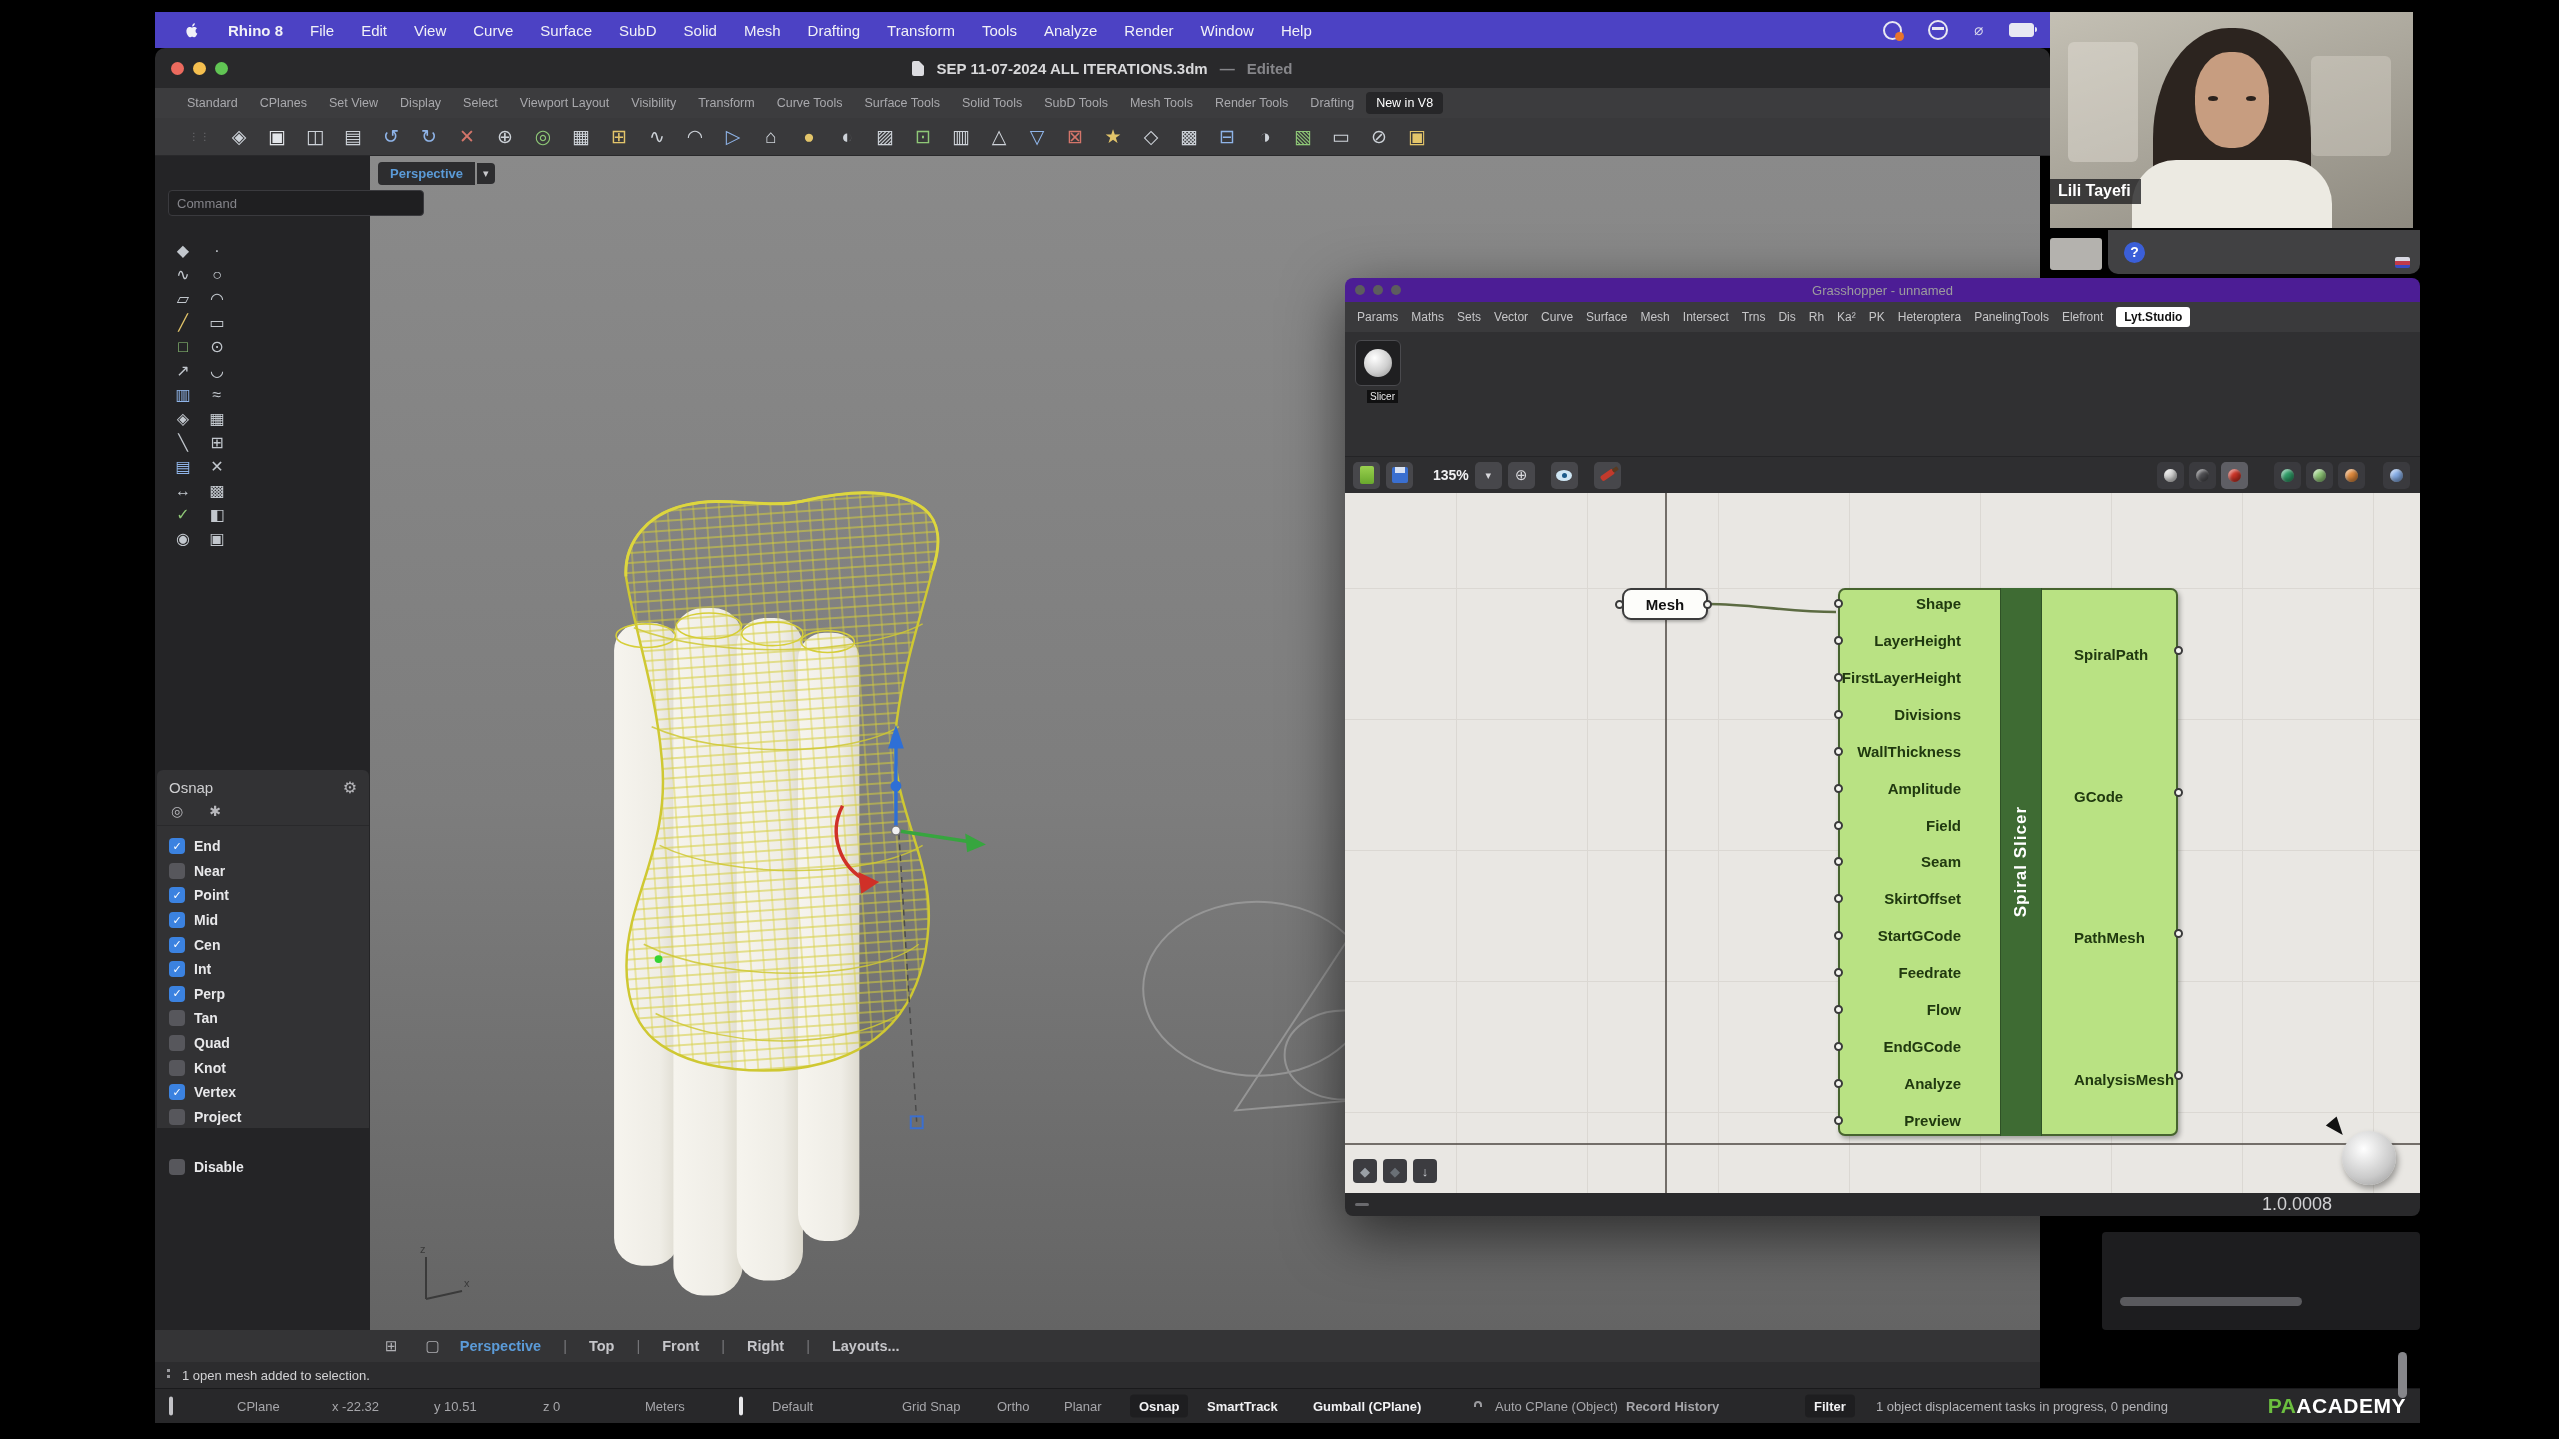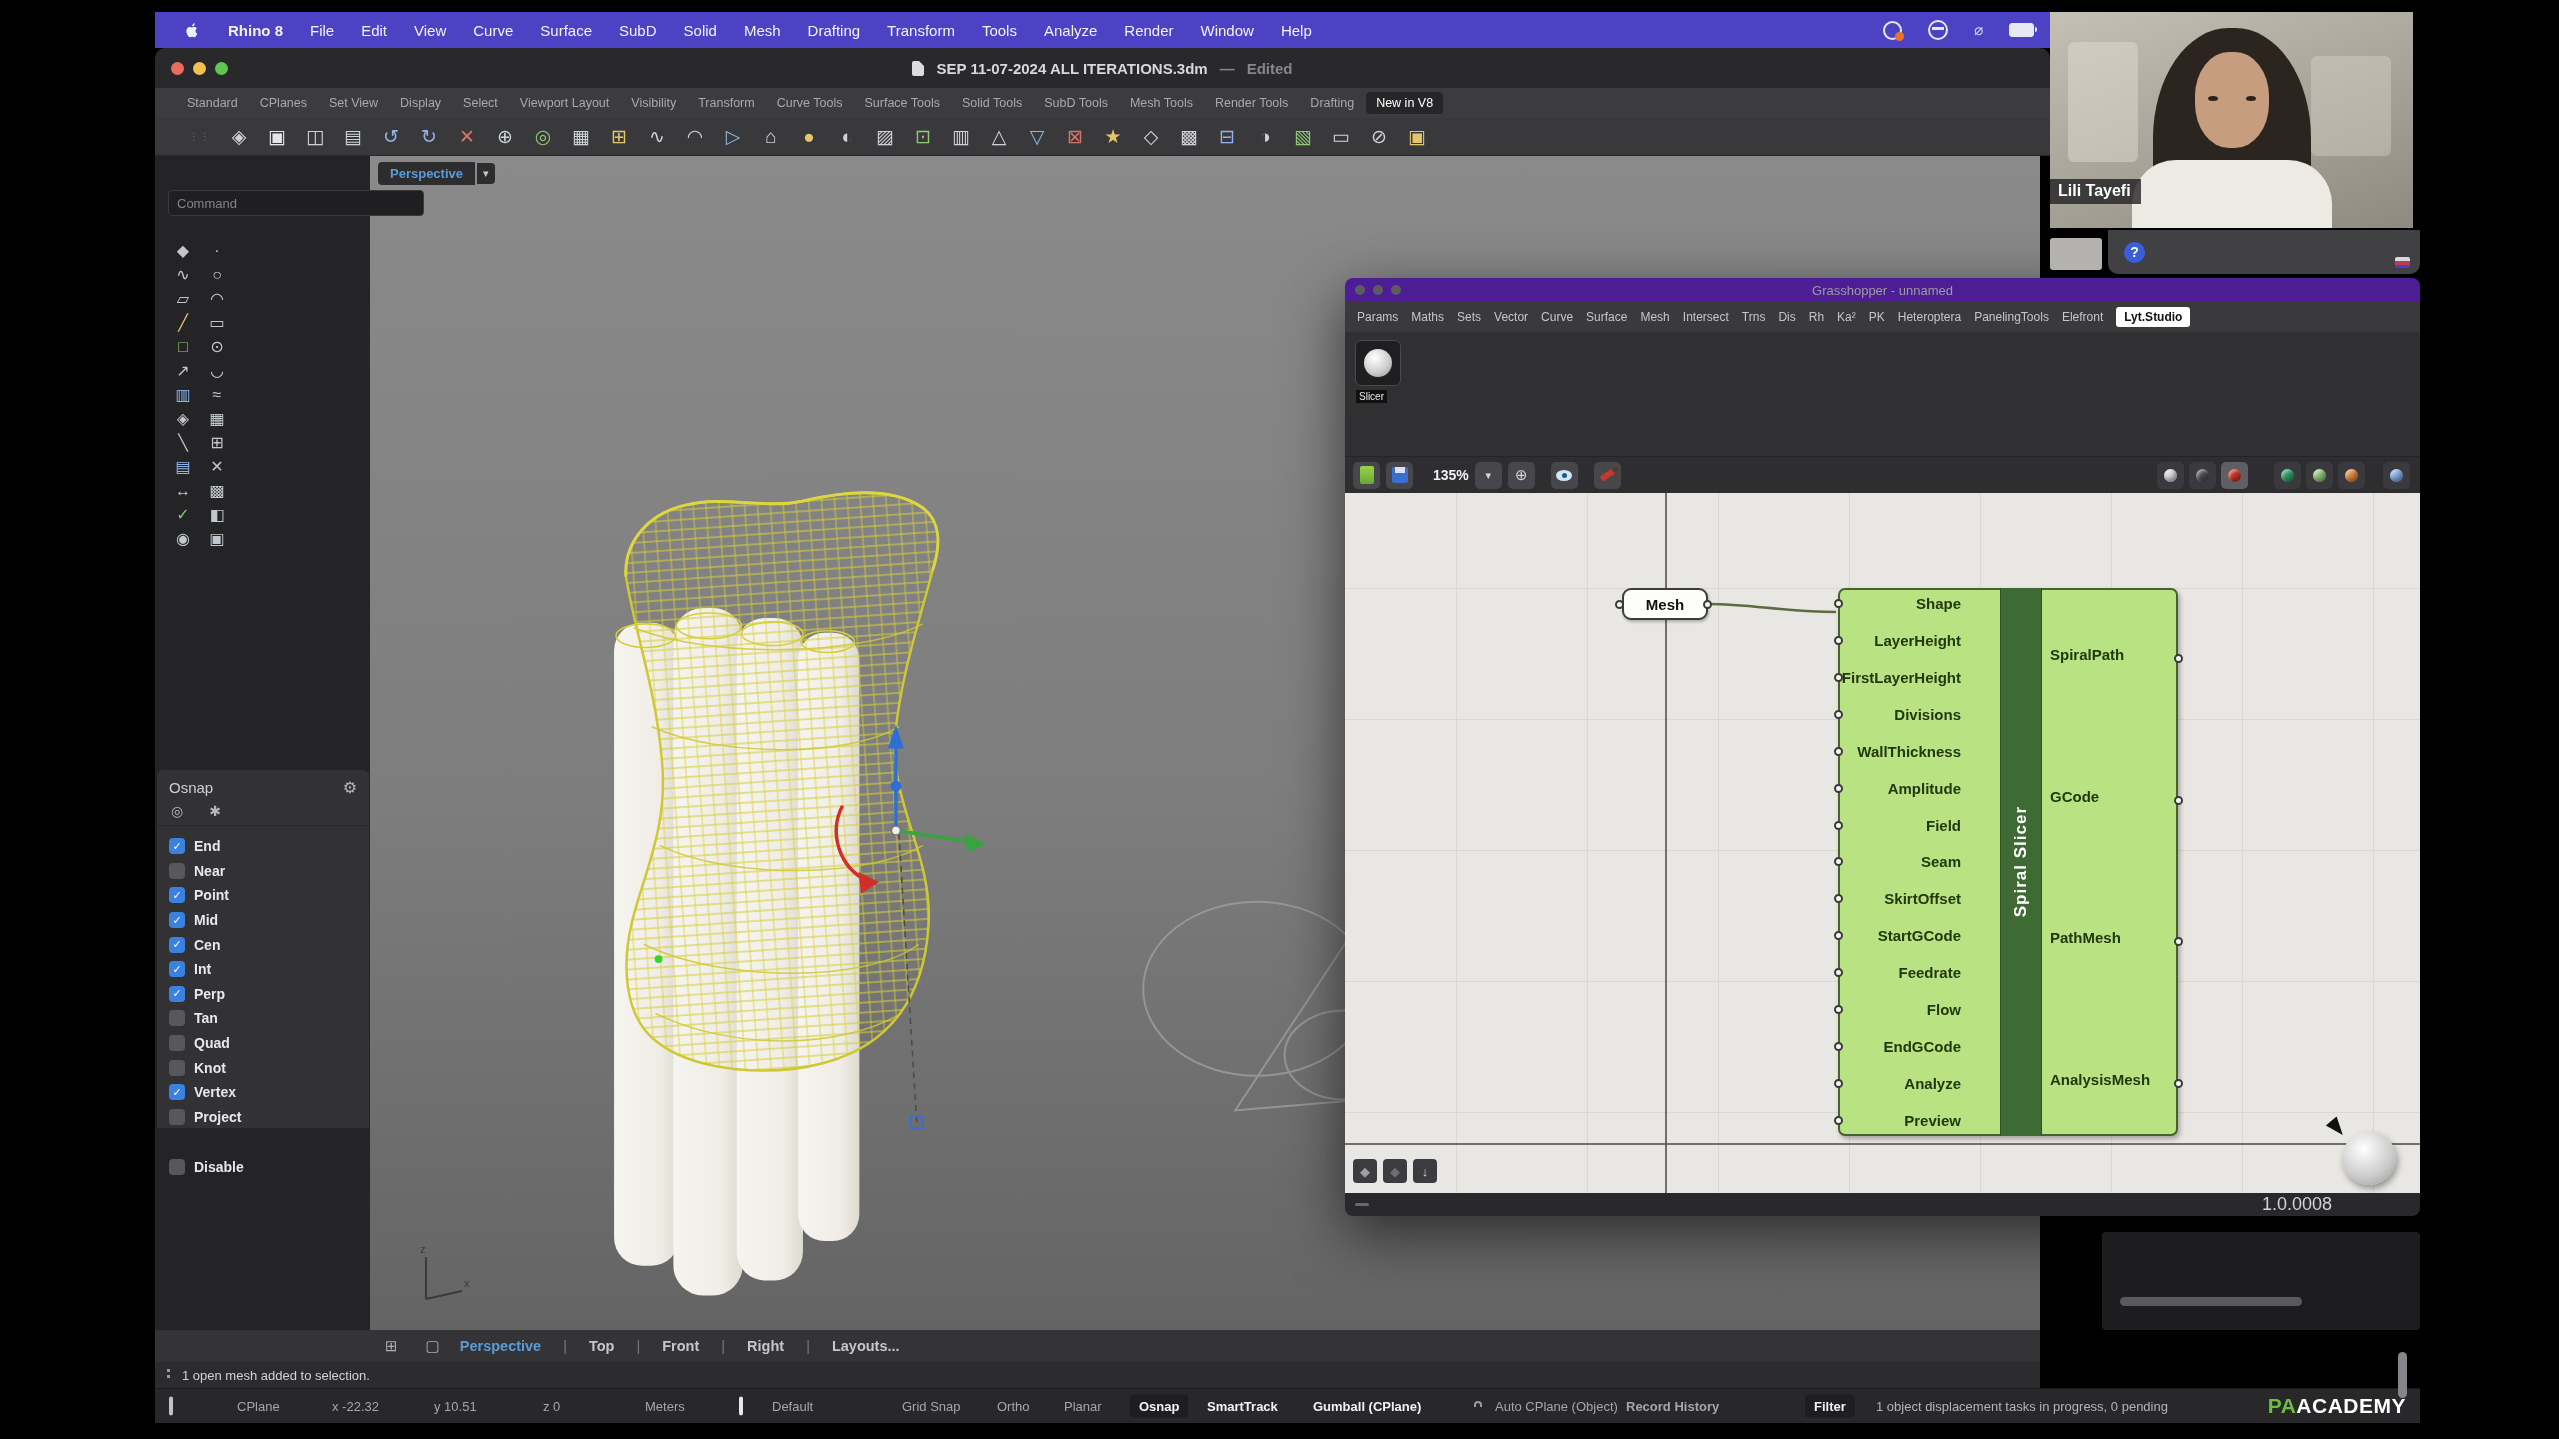--- a/index.html
+++ b/index.html
@@ -106,21 +106,21 @@
   .gh-dots{display:flex;gap:8px;margin-left:10px;}
   .gh-dot{width:10px;height:10px;border-radius:50%;background:#5c5c5e;}
   .gh-title{position:absolute;left:0;right:0;text-align:center;color:#9c9c9e;font-size:13px;}
   .gh-menurow{height:30px;background:#3a3a3c;display:flex;align-items:center;gap:13px;padding:0 12px;}
   .gh-tab{color:#c6c6c8;font-size:12px;white-space:nowrap;}
   .gh-tab.active{background:#fff;color:#111;padding:3px 8px;border-radius:3px;font-weight:bold;}
   .gh-palette{height:124px;background:#303032;border-bottom:1px solid #242426;position:relative;}
   .slicer-item{position:absolute;left:10px;top:8px;width:46px;}
   .slicer-ic{width:44px;height:44px;background:#1f1f21;border:1px solid #4a4a4e;border-radius:6px;display:flex;align-items:center;justify-content:center;}
   .slicer-ball{width:28px;height:28px;border-radius:50%;background:radial-gradient(circle at 38% 32%,#fff,#cfcfcf 55%,#8f8f8f);}
-  .slicer-lbl{margin-top:-9px;margin-left:1px;display:inline-block;background:rgba(10,10,12,.85);color:#e8e8ea;font-size:10px;padding:1px 3px;}
+  .slicer-lbl{margin-top:-9px;margin-left:12px;display:inline-block;background:rgba(10,10,12,.85);color:#e8e8ea;font-size:10px;padding:1px 3px;}
   .gh-controls{height:36px;background:#2e2e30;display:flex;align-items:center;padding:0 8px;position:relative;}
   .ghc-btn{width:27px;height:27px;background:#47474b;border-radius:5px;display:flex;align-items:center;justify-content:center;margin-right:6px;}
   .ghc-new{width:14px;height:18px;border-radius:2px;background:linear-gradient(#9ad14f,#69a82d);}
   .ghc-save{width:16px;height:16px;background:#3a6fd0;border-radius:2px;position:relative;}
   .ghc-save::after{content:"";position:absolute;left:3px;top:0;width:10px;height:6px;background:#d8e2f4;}
   .ghc-zoom{color:#f0f0f2;font-size:14px;font-weight:bold;margin:0 6px 0 14px;}
   .ghc-eye{width:16px;height:11px;border-radius:50%;background:#cfe6f4;position:relative;}
   .ghc-eye::after{content:"";position:absolute;left:5.5px;top:3px;width:5px;height:5px;border-radius:50%;background:#1a5a8a;}
   .ghc-brush{width:15px;height:6px;background:#c23a2c;border-radius:2px;transform:rotate(-35deg);position:relative;}
   .ghc-brush::after{content:"";position:absolute;right:-5px;top:1px;width:6px;height:4px;background:#5a3a20;border-radius:1px;}
@@ -146,21 +146,21 @@
   .gh-comp-bar{position:absolute;left:162px;top:0;bottom:0;width:40px;background:#3e6b33;border-left:1px solid #2f5226;
                border-right:1px solid #2f5226;display:flex;align-items:center;justify-content:center;}
   .gh-comp-bar span{writing-mode:vertical-rl;transform:rotate(180deg);color:#fff;font-size:17px;font-weight:bold;letter-spacing:1px;}
   .gh-inputs{position:absolute;left:0;top:0;bottom:0;width:130px;display:flex;flex-direction:column;
              justify-content:space-between;padding:7px 0;box-sizing:border-box;}
   .gh-in-row{position:relative;display:flex;align-items:center;justify-content:flex-end;padding-right:7px;}
   .gh-in-row .port{position:absolute;left:-4.5px;}
   .gh-port-label{font-size:15px;font-weight:bold;color:#20390f;}
   .gh-outputs{position:absolute;left:202px;right:0;top:0;bottom:0;display:flex;flex-direction:column;
               justify-content:space-between;padding:58px 0 48px 10px;box-sizing:border-box;}
-  .gh-out-row{position:relative;display:flex;align-items:flex-end;}
+  .gh-out-row{position:relative;display:flex;align-items:flex-start;margin-left:24px;}
   .gh-out-row .port{position:absolute;right:-4.5px;}
   .gh-bl-icons{position:absolute;left:8px;bottom:10px;display:flex;gap:6px;}
   .gh-bl-ic{width:24px;height:24px;background:#3c3c40;border-radius:4px;color:#cfcfd3;display:flex;align-items:center;
             justify-content:center;font-size:13px;}
   .gh-compass{position:absolute;left:997px;top:638px;width:54px;height:54px;border-radius:50%;
               background:radial-gradient(circle at 40% 33%,#ffffff,#cacaca 60%,#939393);box-shadow:2px 4px 6px rgba(0,0,0,.35);}
   .gh-cursor{position:absolute;left:-12px;top:-12px;width:0;height:0;border-left:7px solid transparent;border-right:7px solid transparent;
              border-bottom:18px solid #111;transform:rotate(140deg);}
   .gh-bottom{height:23px;background:#29292b;border-radius:0 0 8px 8px;position:relative;display:flex;align-items:center;}
   .gh-grip{width:14px;height:3px;background:#6a6a6e;margin-left:10px;border-radius:2px;}

